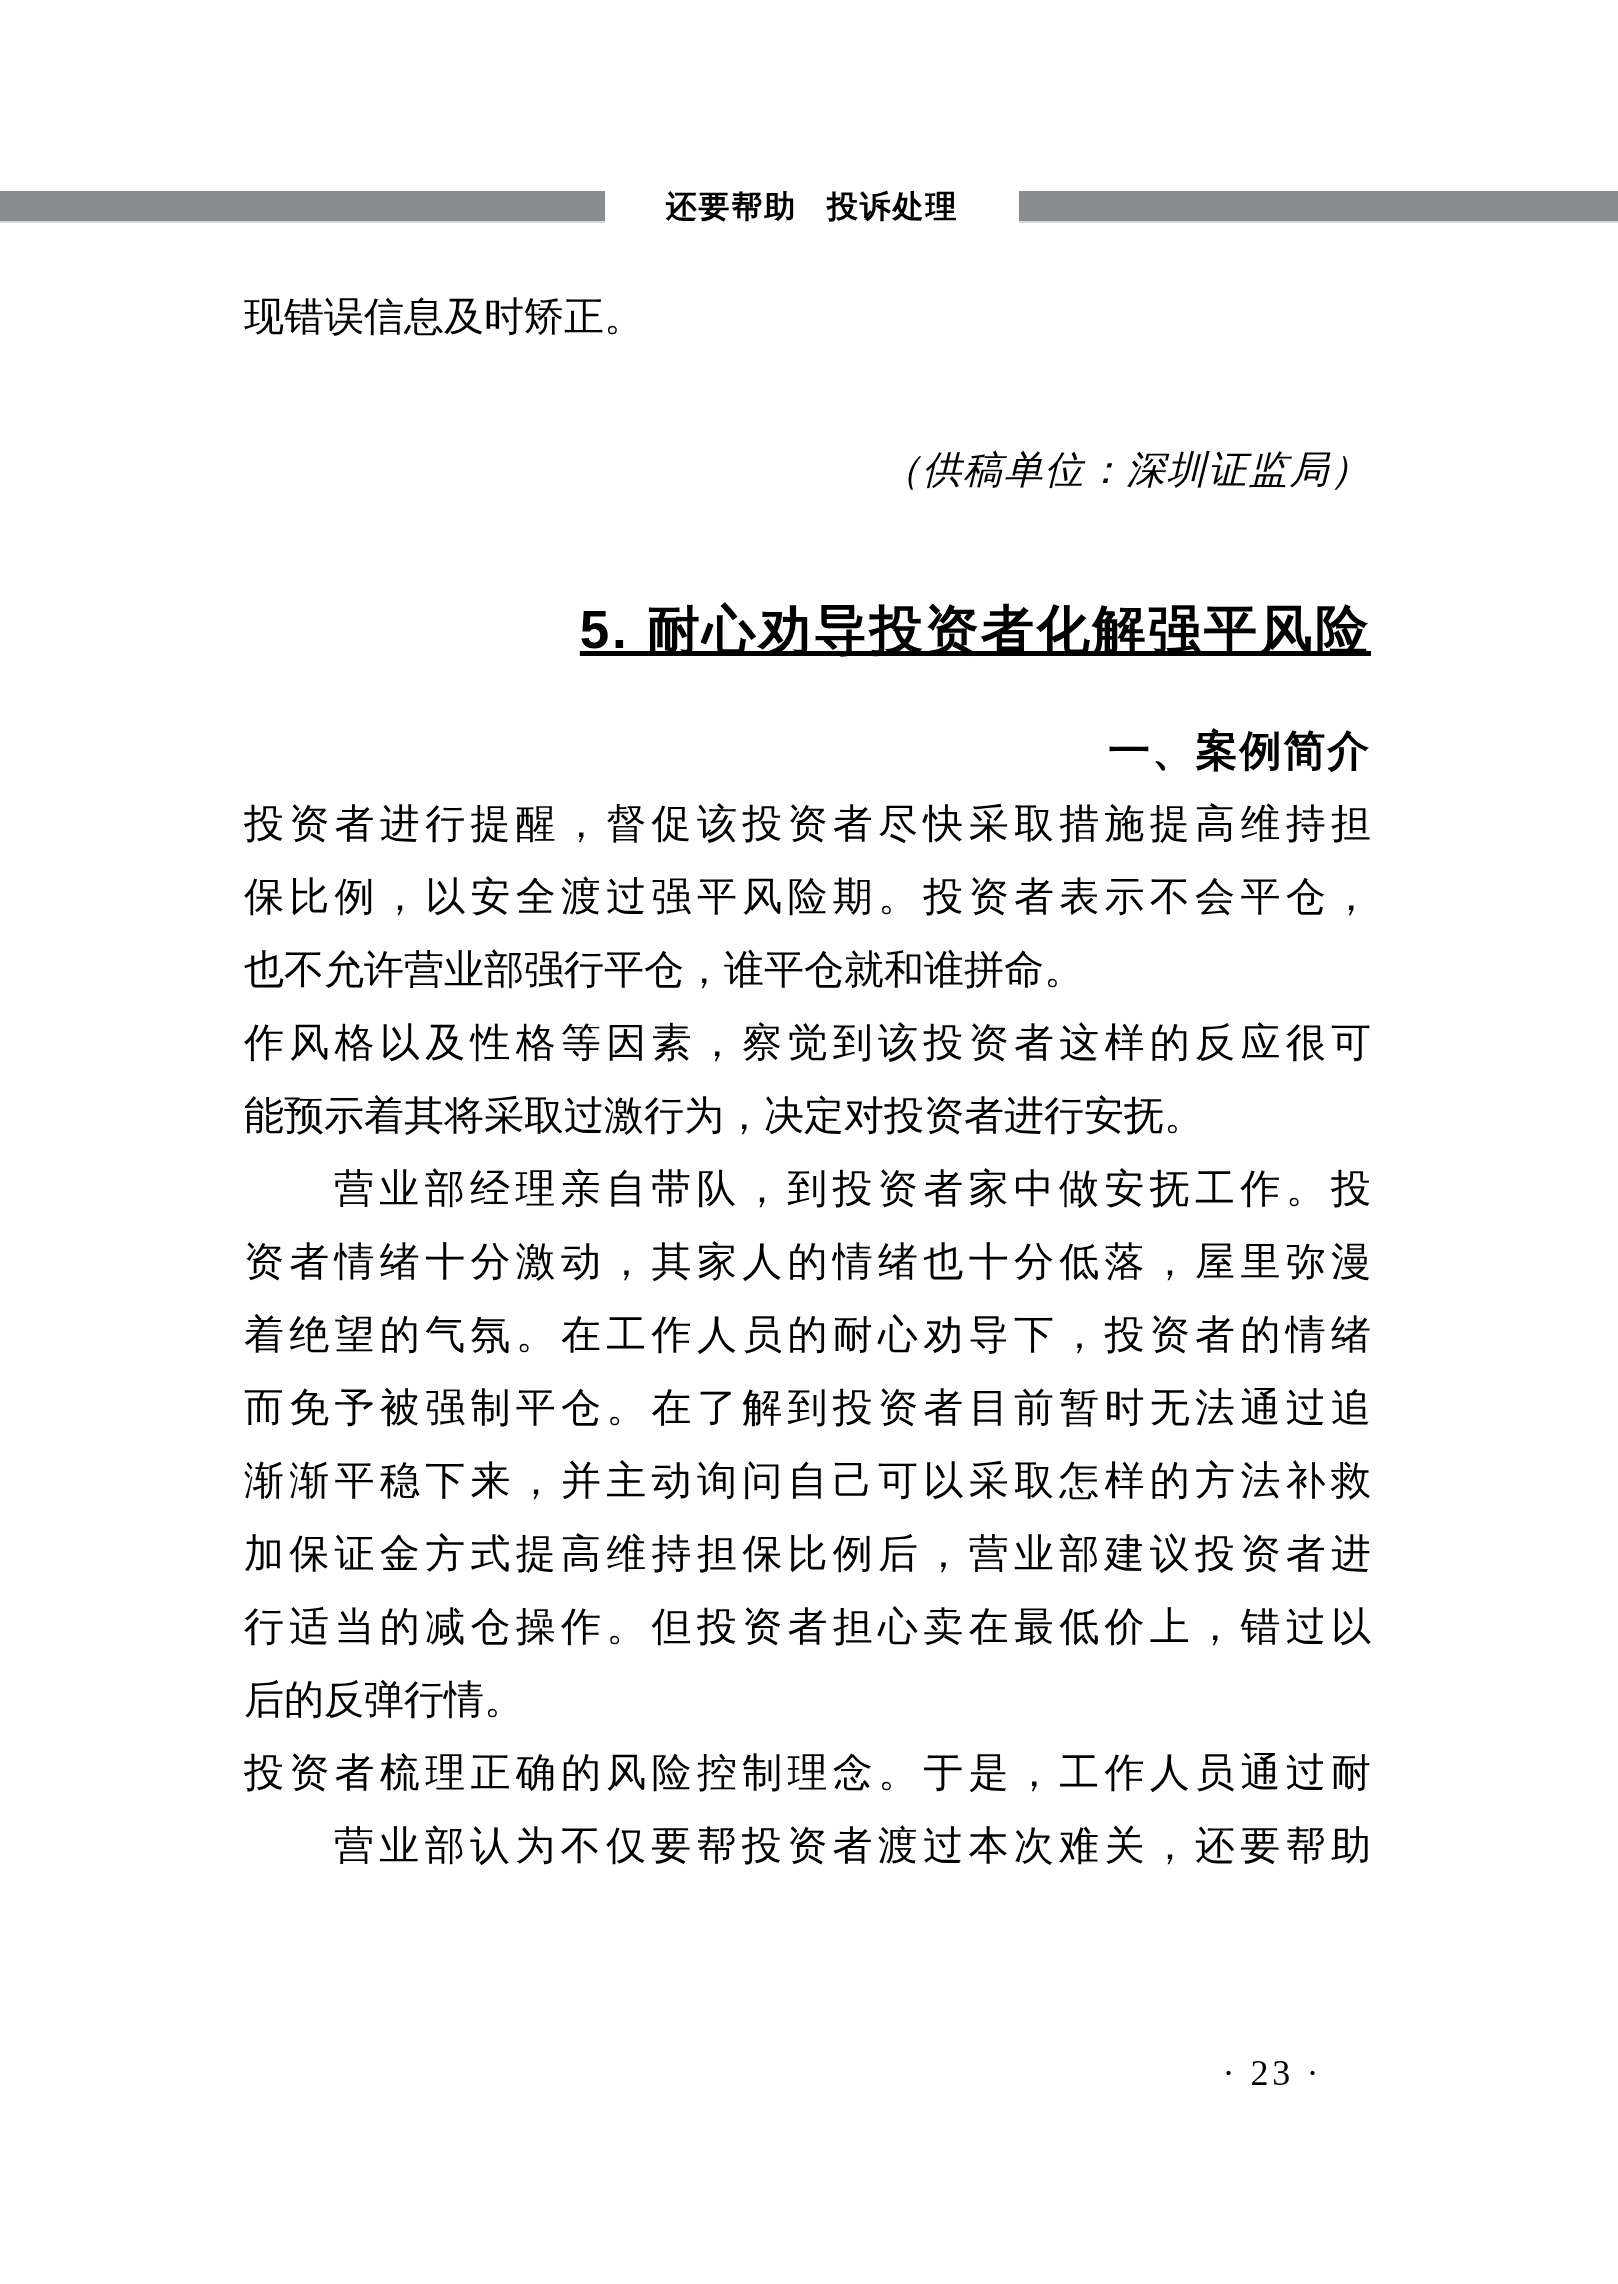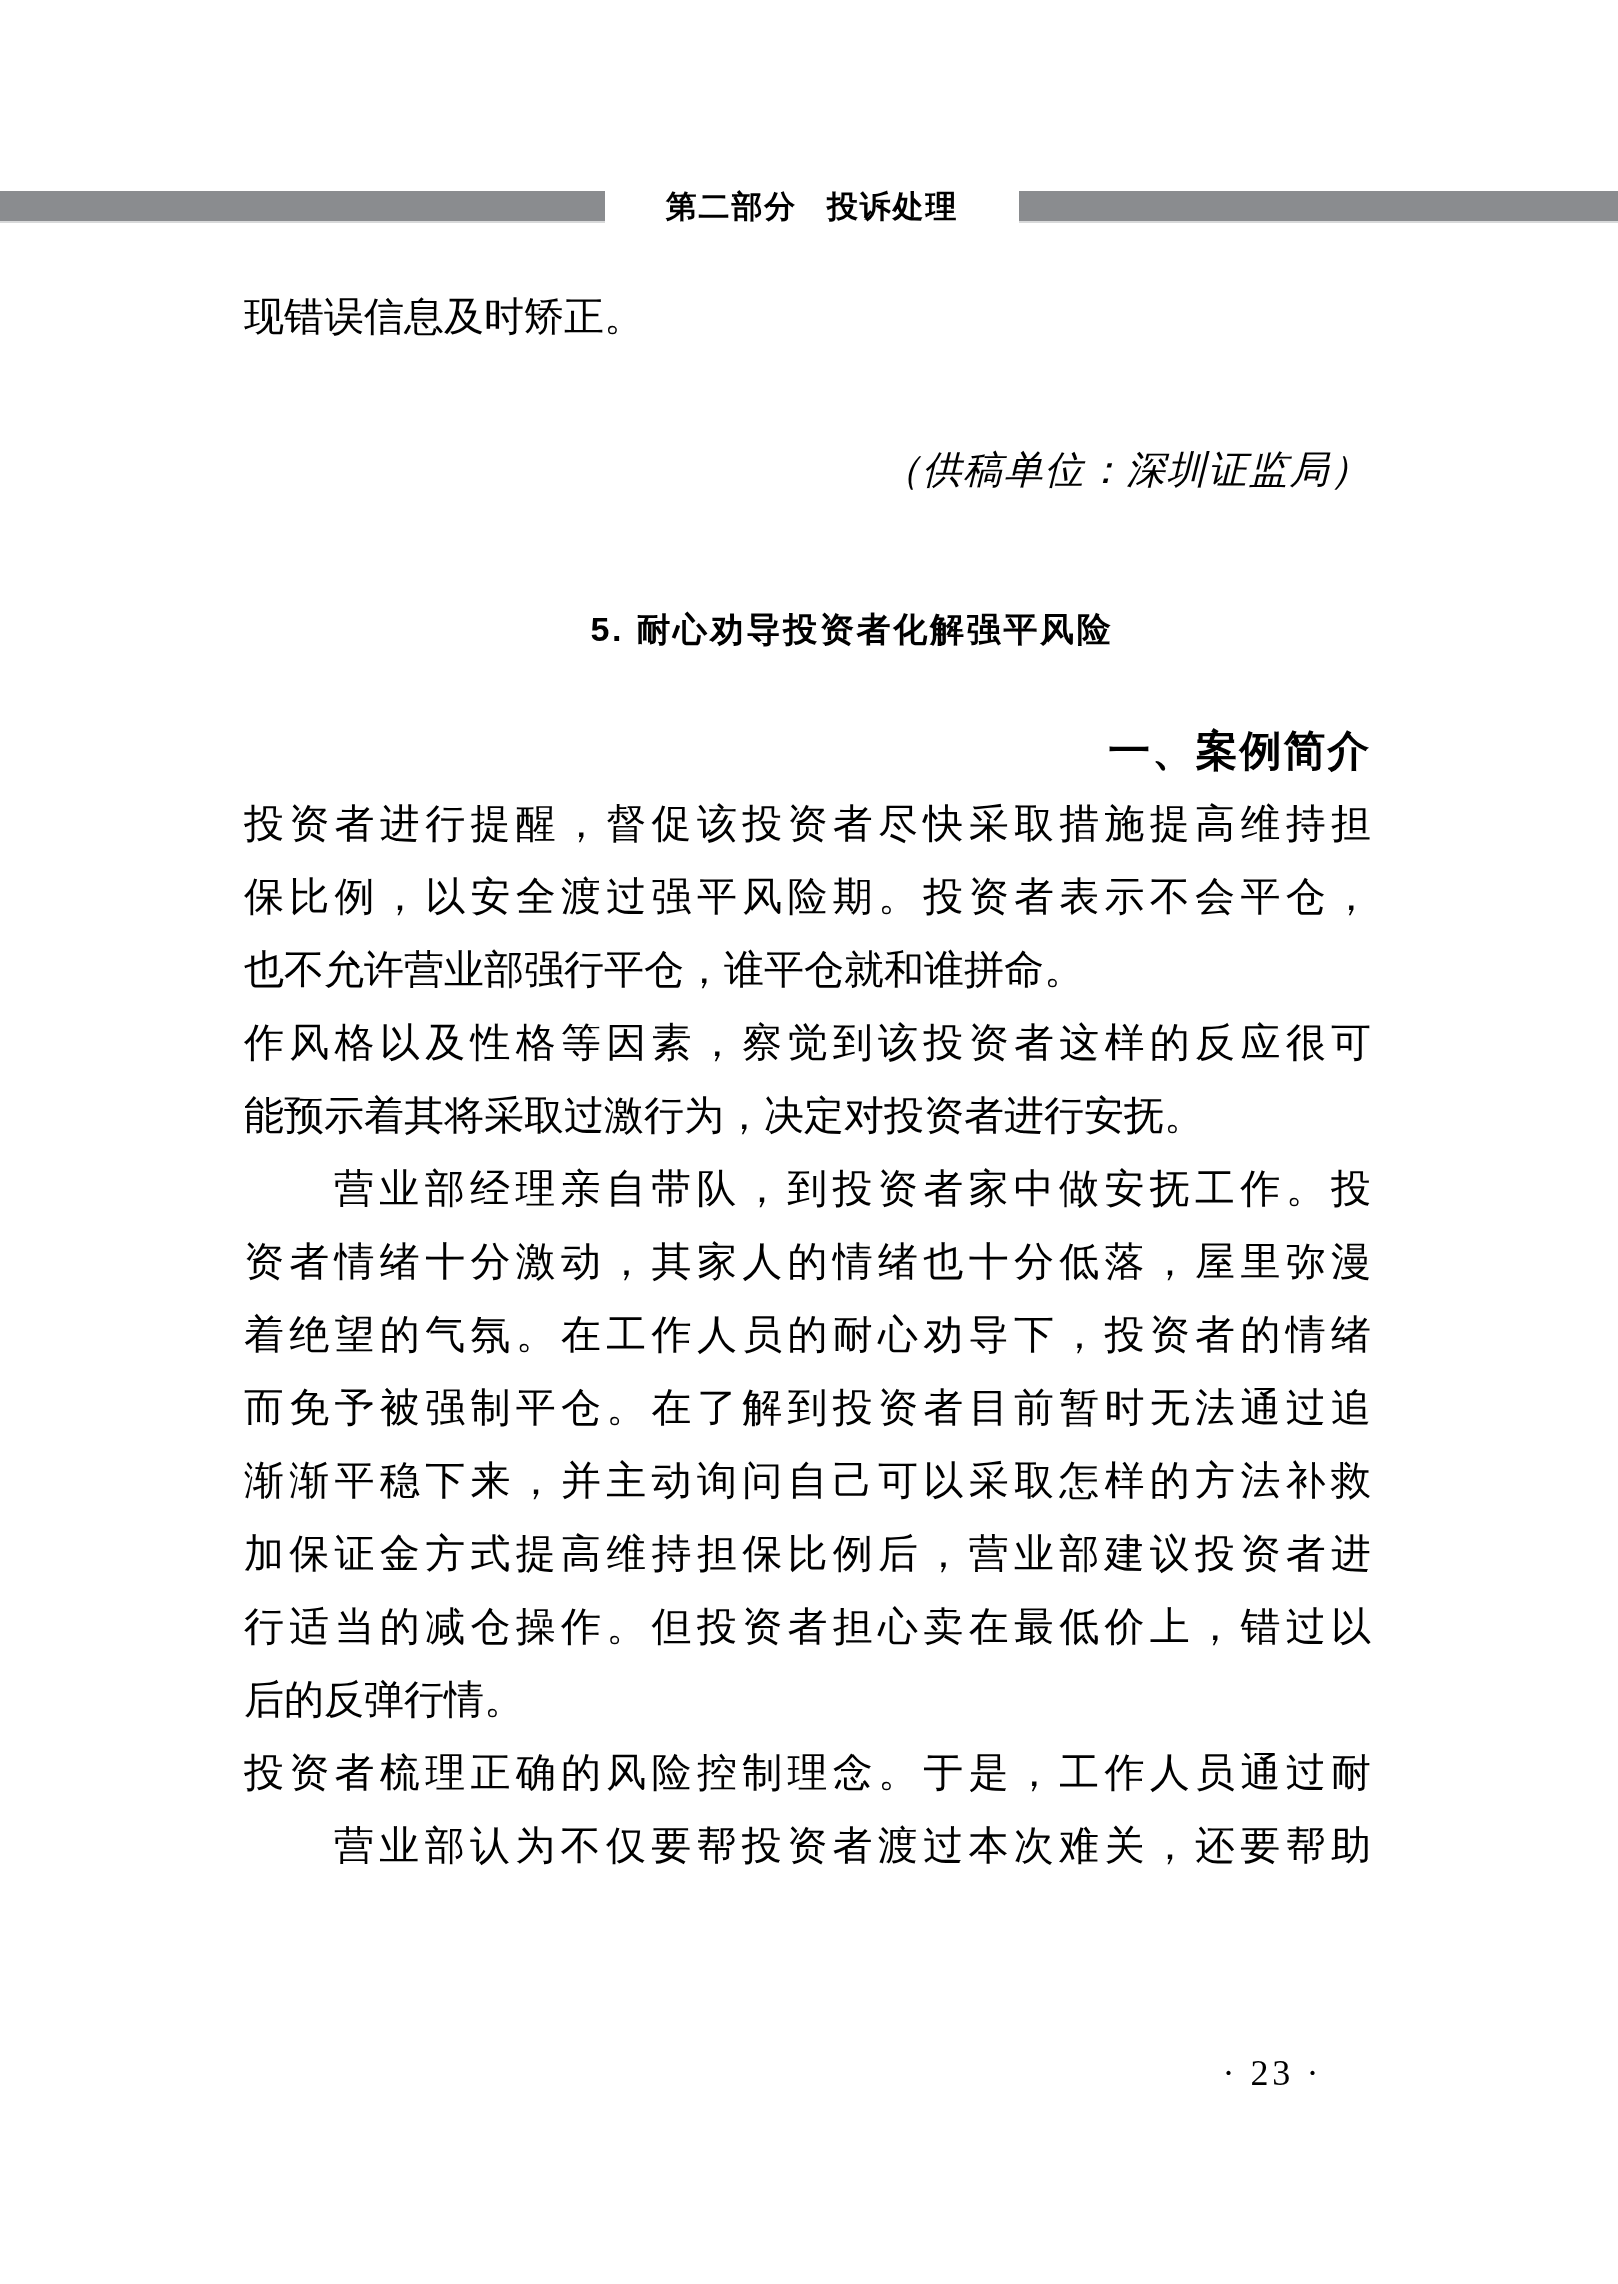--- a/index.html
+++ b/index.html
@@ -65,23 +65,24 @@
     text-align: right;
     letter-spacing: 1.8px;
   }
   .section-heading {
     top: 593px;
     height: 73px;
     line-height: 73px;
     padding-left: 89px;
     font-family: "Liberation Sans", "DejaVu Sans", sans-serif;
     font-weight: bold;
-    font-size: 34px;
+    font-size: 53px;
     letter-spacing: 2.7px;
-    text-align: center;
+    text-align: right;
+    text-decoration: underline;
   }
   .subsection-heading {
     top: 715px;
     height: 73px;
     line-height: 73px;
     padding-left: 88px;
     font-weight: bold;
     font-size: 42px;
     letter-spacing: 1.8px;
     text-align: right;
@@ -111,21 +112,21 @@
     text-align: right;
   }
 </style>
 </head>
 <body>
 
 <div class="page">
 
   <div class="header-bar left"></div>
   <div class="header-title">
-    <span>第二部分</span><span class="gap"></span><span>投诉处理</span>
+    <span>还要帮助</span><span class="gap"></span><span>投诉处理</span>
   </div>
   <div class="header-bar right"></div>
 
   <div class="content">
 
     <div class="abs continuation-line">现错误信息及时矫正。</div>
 
     <div class="abs attribution-line">（供稿单位：深圳证监局）</div>
 
     <div class="abs section-heading">5. 耐心劝导投资者化解强平风险</div>

